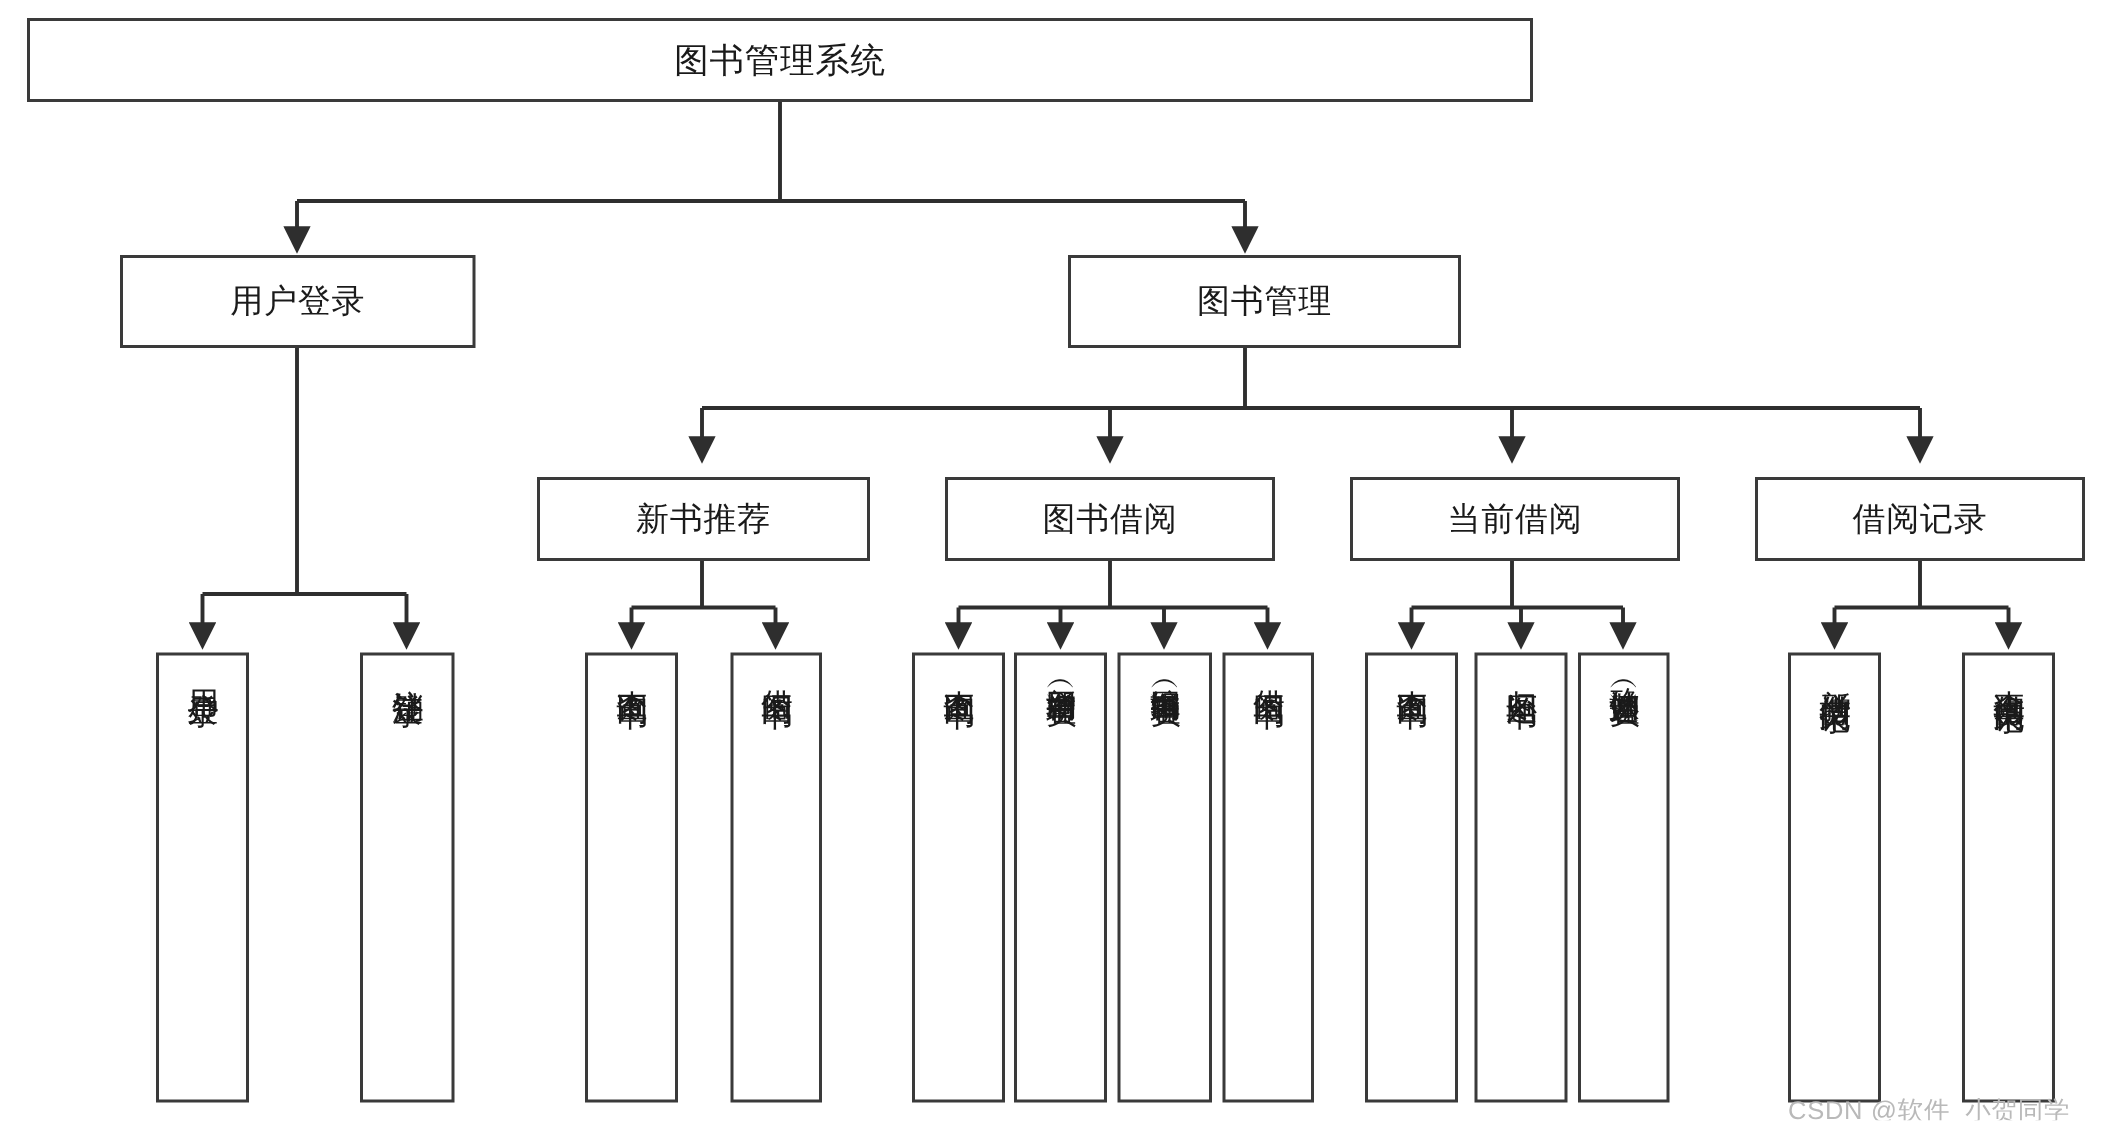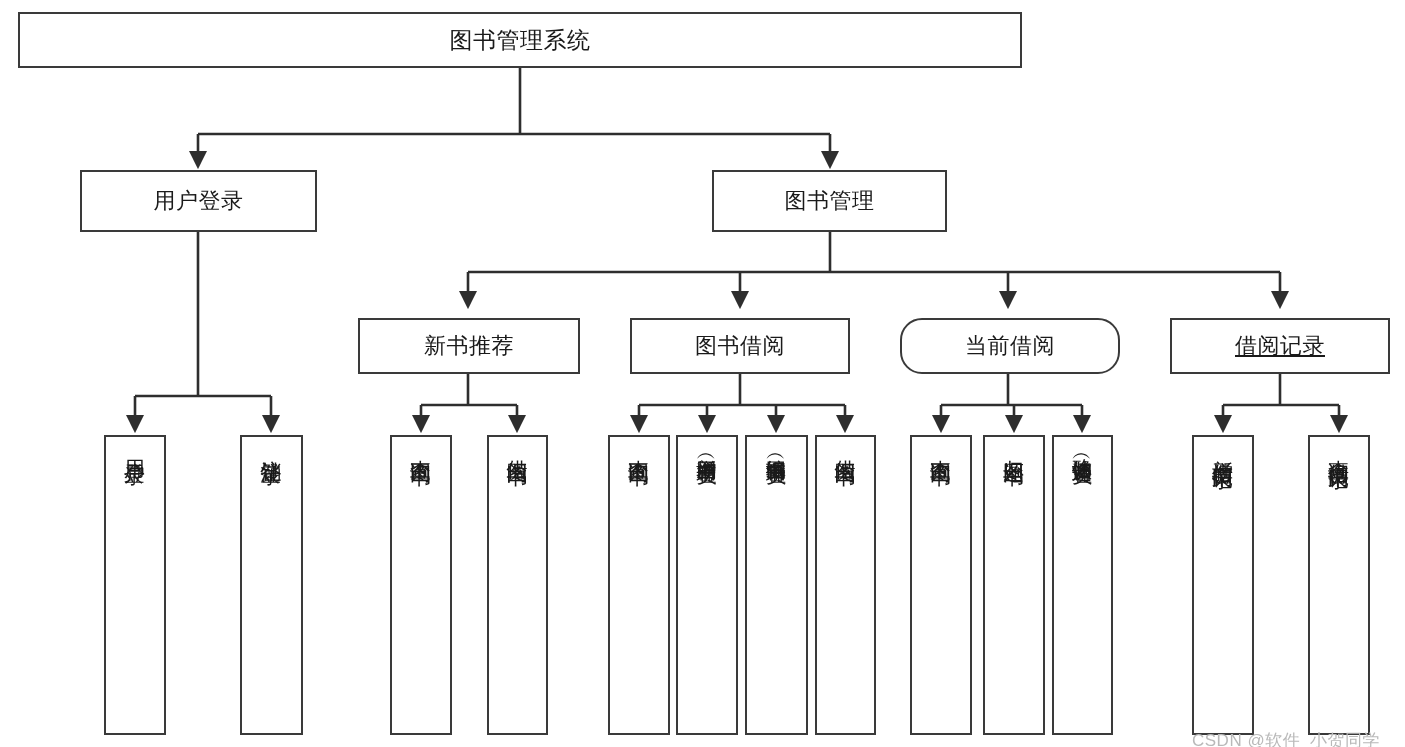--- a/index.html
+++ b/index.html
@@ -130,34 +130,34 @@
     </g>
   </svg>
 
   <div class="node horiz" id="root-node" style="left: 18px; top: 12px; width: 1004px; height: 56px;">
     <span class="lbl">图书管理系统</span>
   </div>
 
   <div class="node horiz" id="n-user-login" style="left: 80px; top: 170px; width: 237px; height: 62px;">
     <span class="lbl">用户登录</span>
   </div>
-  <div class="node horiz" id="n-book-manage" style="left: 712px; top: 170px; width: 235px; height: 62px; align-items: center;">
+  <div class="node horiz" id="n-book-manage" style="left: 712px; top: 170px; width: 262px; height: 62px; align-items: center;">
     <span class="lbl">图书管理</span>
   </div>
 
   <div class="node horiz" id="n-book-borrow" style="left: 630px; top: 318px; width: 220px; height: 56px;">
     <span class="lbl">图书借阅</span>
   </div>
   <div class="node horiz" id="n-new-book-rec" style="left: 358px; top: 318px; width: 222px; height: 56px;">
     <span class="lbl">新书推荐</span>
   </div>
-  <div class="node horiz" id="n-current-borrow" style="left: 900px; top: 318px; width: 220px; height: 56px; border-radius: 22px;">
+  <div class="node horiz" id="n-current-borrow" style="left: 900px; top: 318px; width: 220px; height: 56px;">
     <span class="lbl">当前借阅</span>
   </div>
-  <div class="node horiz" id="n-borrow-record" style="left: 1170px; top: 318px; width: 220px; height: 56px; text-decoration: underline;">
+  <div class="node horiz" id="n-borrow-record" style="left: 1170px; top: 318px; width: 220px; height: 56px;">
     <span class="lbl">借阅记录</span>
   </div>
 
   <div class="node vert" id="l0" style="left: 104px; top: 435px; width: 62px; height: 300px;">
     <span class="lbl">用户登录</span>
   </div>
   <div class="node vert" id="l1" style="left: 240px; top: 435px; width: 63px; height: 300px;">
     <span class="lbl">注销登录</span>
   </div>
   <div class="node vert" id="l2" style="left: 390px; top: 435px; width: 62px; height: 300px;">

